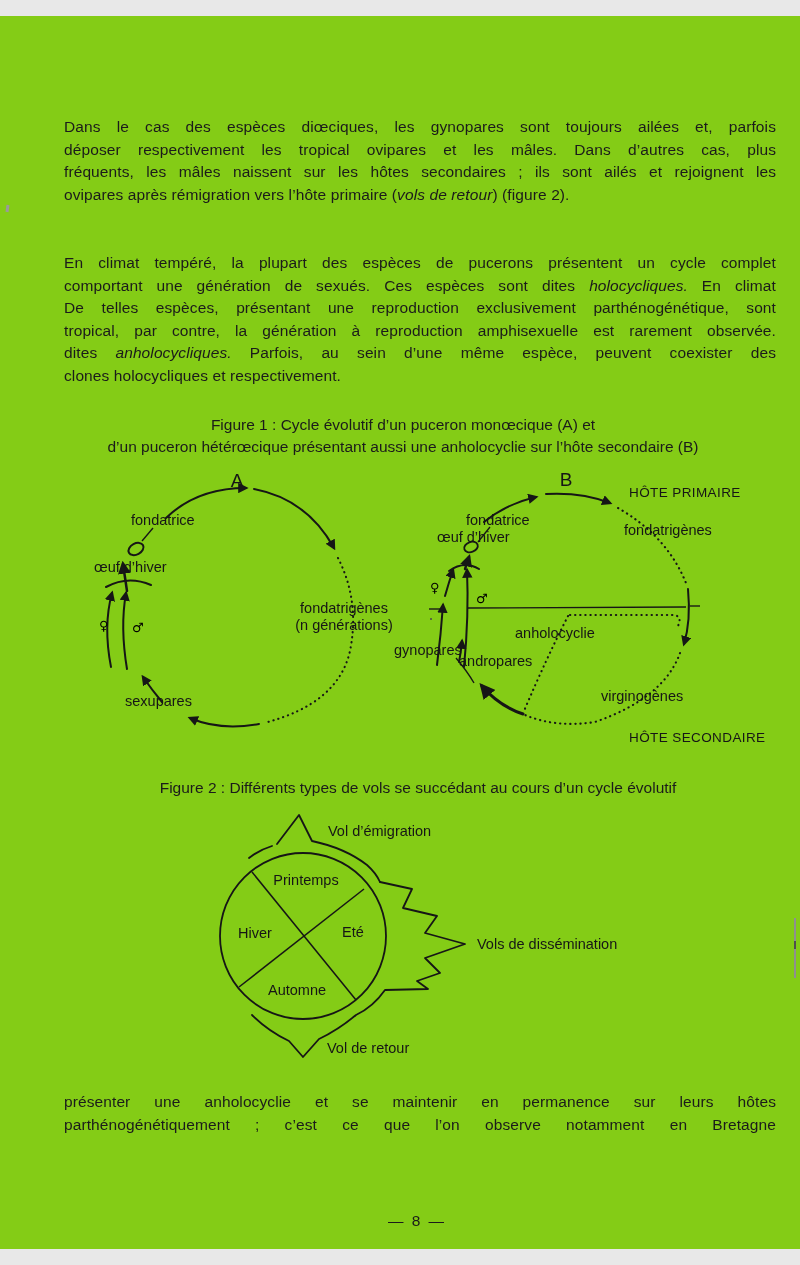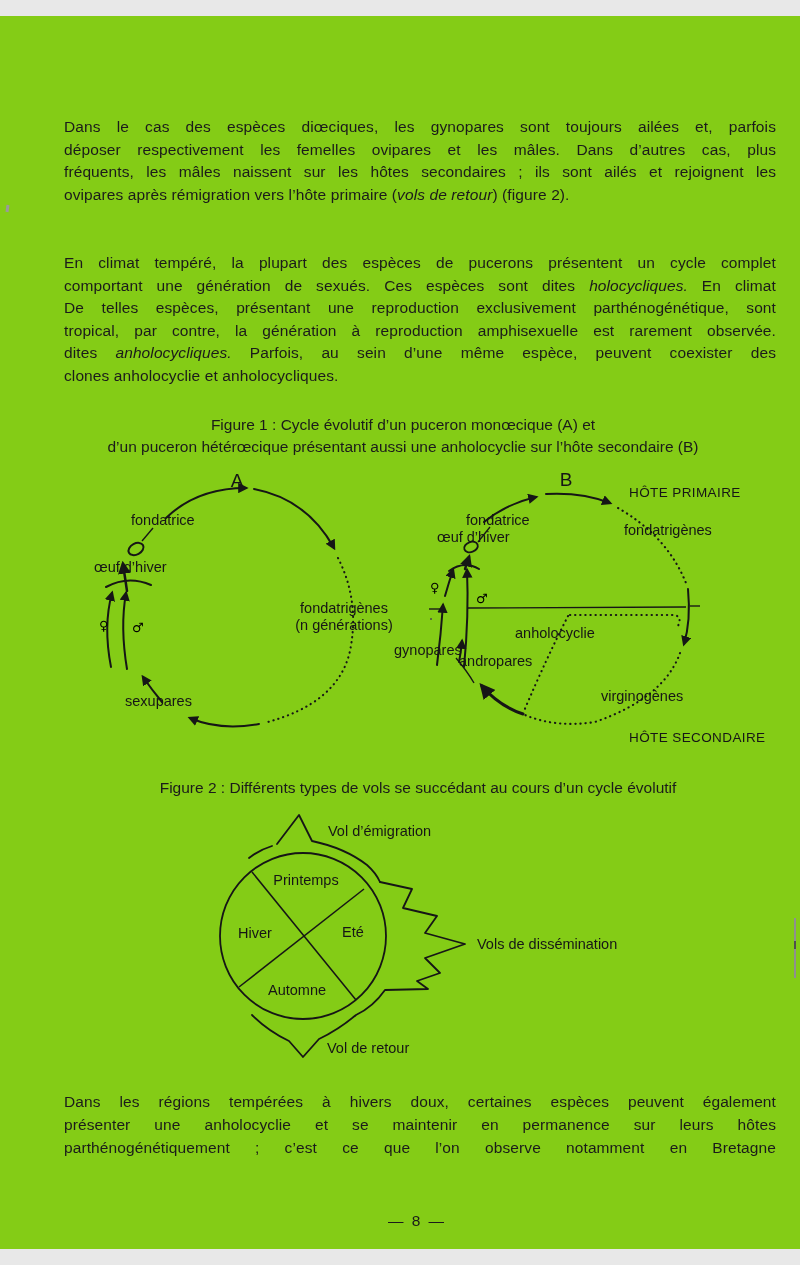--- a/index.html
+++ b/index.html
@@ -27,32 +27,32 @@
   .egg{fill:none;stroke:#161616;stroke-width:2;}
   .artifact{position:absolute;}
 </style>
 </head>
 <body>
 
 <div class="page">
 
   <div class="block" style="top:100px;">
     <div class="jline">Dans le cas des espèces diœciques, les gynopares sont toujours ailées et, parfois</div>
-    <div class="jline">déposer respectivement les femelles ovipares et les mâles. Dans d’autres cas, plus</div>
+    <div class="jline">déposer respectivement les tropical ovipares et les mâles. Dans d’autres cas, plus</div>
     <div class="jline">fréquents, les mâles naissent sur les hôtes secondaires ; ils sont ailés et rejoignent les</div>
     <div class="jline last"><span>ovipares après rémigration vers l’hôte primaire (</span><i>vols de retour</i><span>) (figure 2).</span></div>
   </div>
 
   <div class="block" style="top:236px;">
     <div class="jline">En climat tempéré, la plupart des espèces de pucerons présentent un cycle complet</div>
     <div class="jline"><span>comportant une génération de sexués. Ces espèces sont dites </span><i>holocycliques.</i><span> En climat</span></div>
     <div class="jline">De telles espèces, présentant une reproduction exclusivement parthénogénétique, sont</div>
     <div class="jline">tropical, par contre, la génération à reproduction amphisexuelle est rarement observée.</div>
     <div class="jline"><span>dites </span><i>anholocycliques.</i><span> Parfois, au sein d’une même espèce, peuvent coexister des</span></div>
-    <div class="jline last">clones anholocyclie et anholocycliques.</div>
+    <div class="jline last">clones holocycliques et respectivement.</div>
   </div>
 
   <div class="caption" style="top:398px;left:8px;width:790px;">
     <div>Figure 1 : Cycle évolutif d’un puceron monœcique (A) et</div>
     <div>d’un puceron hétérœcique présentant aussi une anholocyclie sur l’hôte secondaire (B)</div>
   </div>
 
   <svg style="top:447px;" width="800" height="300" viewBox="0 447 800 300">
     <defs>
       <marker id="ah" viewBox="0 0 10 10" refX="7.5" refY="5" markerWidth="5.2" markerHeight="5.2" orient="auto-start-reverse">
@@ -140,21 +140,20 @@
       <path class="outer" d="M 249 842 Q 259 834 272 830"></path>
       <path class="outer" d="M 277 828 L 299 799 L 312 825 Q 345 832 367 849 Q 376 857 380 866"></path>
       <path class="outer" d="M 380 866 L 412 873 L 403 892 L 437 900 L 425 917 L 465 928 L 425 942 L 440 957 L 417 965 L 428 973 L 385 974 Q 373 991 356 999 Q 338 1014 319 1023 L 303 1041 L 289 1025 Q 268 1015 252 999"></path>
     </g>
     <text class="lbl" x="328" y="820">Vol d’émigration</text>
     <text class="lbl" x="477" y="933">Vols de dissémination</text>
     <text class="lbl" x="327" y="1037">Vol de retour</text>
   </svg>
 
   <div class="block" style="top:1074px;line-height:23.2px;">
-    <div class="jline">Dans les régions tempérées à hivers doux, certaines espèces peuvent également</div>
     <div class="jline">présenter une anholocyclie et se maintenir en permanence sur leurs hôtes</div>
     <div class="jline">parthénogénétiquement ; c’est ce que l’on observe notamment en Bretagne</div>
   </div>
 
   <div class="pagenum">— 8 —</div>
 
   <div class="artifact" style="left:794px;top:902px;width:2px;height:60px;background:#8f8f8f;"></div>
   <div class="artifact" style="left:794px;top:925px;width:2px;height:8px;background:#4f4f4f;"></div>
   <div class="artifact" style="left:6px;top:189px;width:3px;height:7px;background:#9a9a9a;transform:rotate(8deg);"></div>
 

